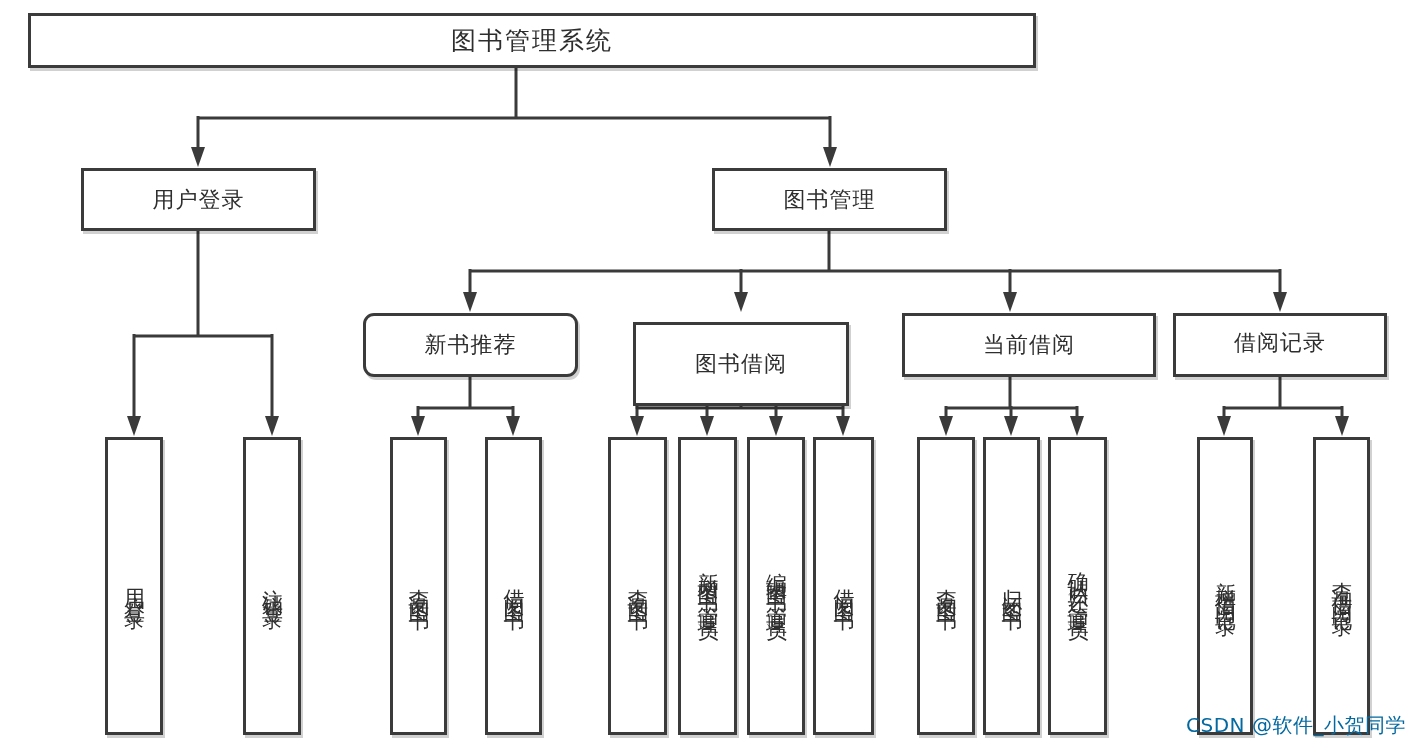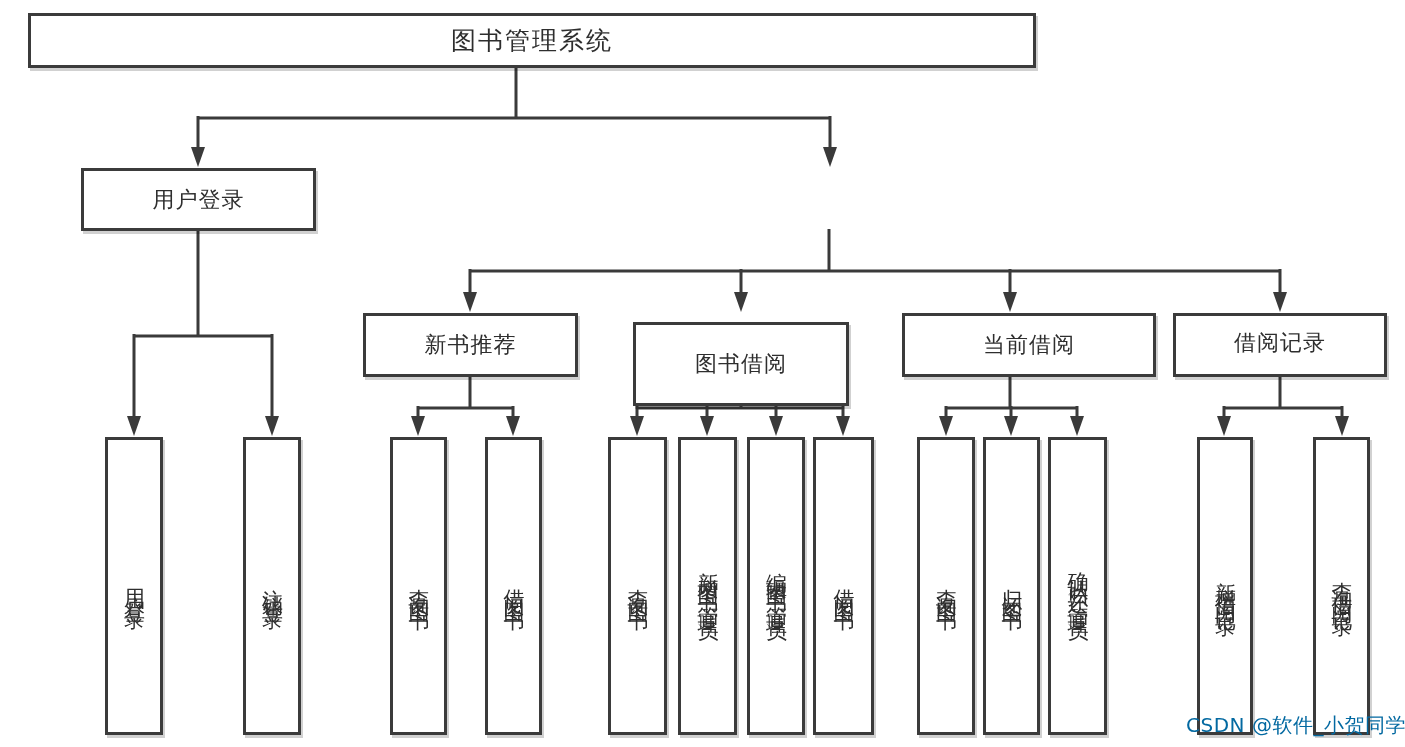--- a/index.html
+++ b/index.html
@@ -60,22 +60,23 @@
       <polygon points="1011,436 1004,416 1018,416"></polygon>
       <polygon points="1077,436 1070,416 1084,416"></polygon>
       <polygon points="1224,436 1217,416 1231,416"></polygon>
       <polygon points="1342,436 1335,416 1349,416"></polygon>
     </g>
   </svg>
 
   <div class="node h-node root-node" style="left:28px;top:13px;width:1008px;height:55px;">图书管理系统</div>
 
   <div class="node h-node" style="left:81px;top:168px;width:235px;height:63px;">用户登录</div>
+  <div class="node h-node" style="left:712px;top:168px;width:235px;height:63px;">图书管理</div>
 
-  <div class="node h-node" style="left:363px;top:313px;width:215px;height:64px;">新书推荐</div>
+  <div class="node h-node" style="left:363px;top:313px;width:215px;height:64px;border-radius:11px;">新书推荐</div>
   <div class="node h-node" style="left:633px;top:322px;width:216px;height:84px;">图书借阅</div>
   <div class="node h-node" style="left:902px;top:313px;width:254px;height:64px;">当前借阅</div>
   <div class="node h-node" style="left:1173px;top:313px;width:214px;height:64px;font-family:Liberation Mono, monospace;">借阅记录</div>
 
   <div class="node leaf" style="left:105px;top:437px;width:58px;height:298px;">用户登录</div>
   <div class="node leaf" style="left:243px;top:437px;width:58px;height:298px;">注销登录</div>
 
   <div class="node leaf" style="left:390px;top:437px;width:57px;height:298px;">查询图书</div>
   <div class="node leaf" style="left:485px;top:437px;width:57px;height:298px;">借阅图书</div>
 

